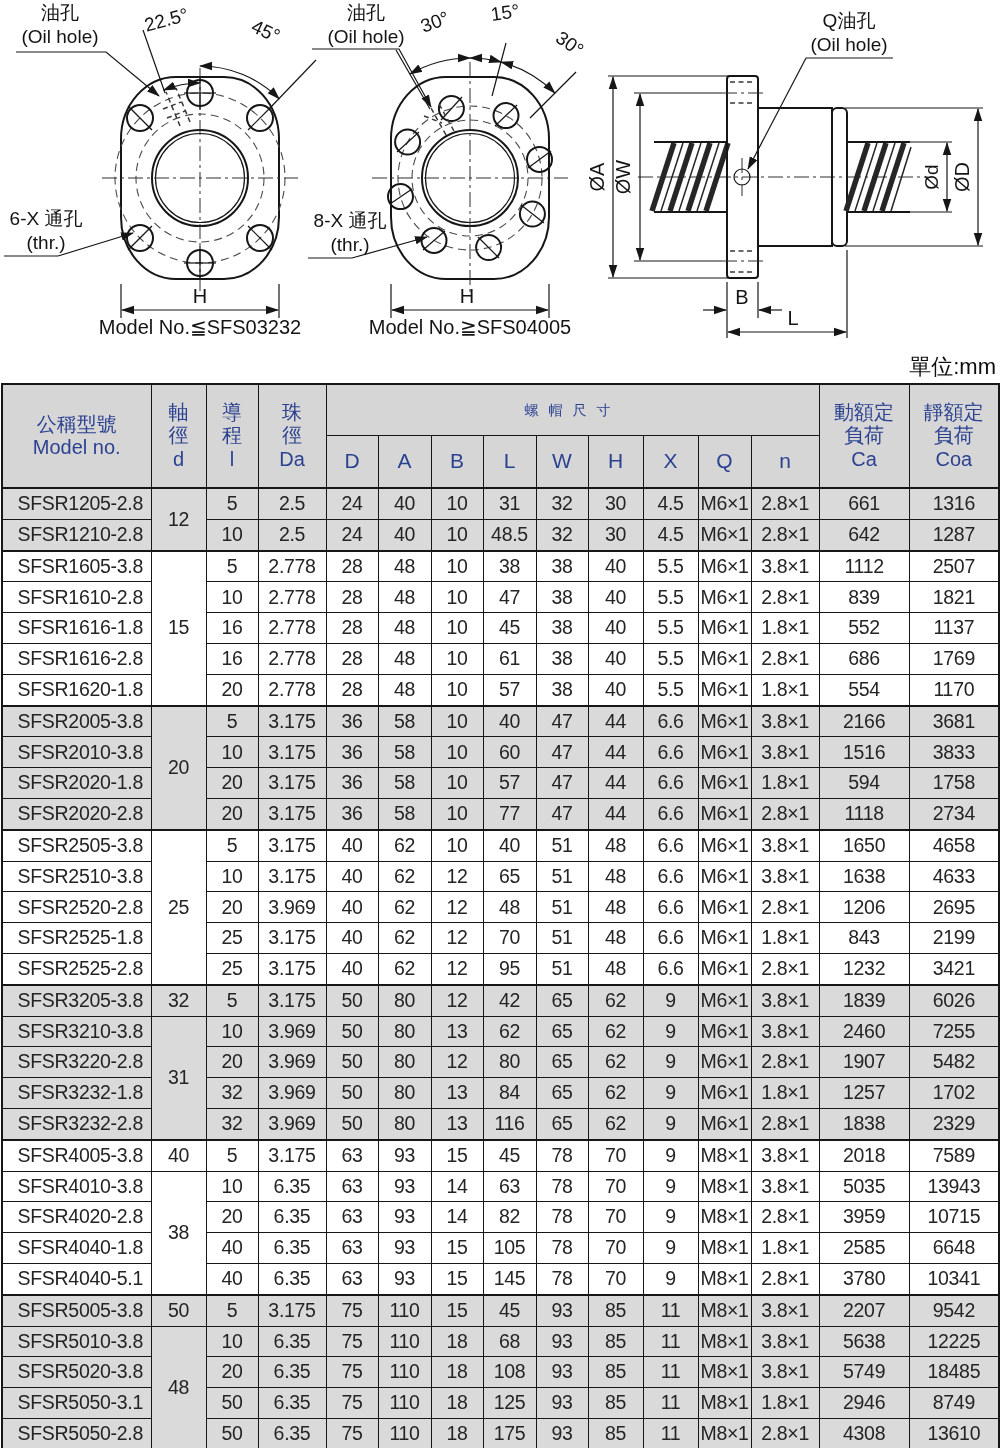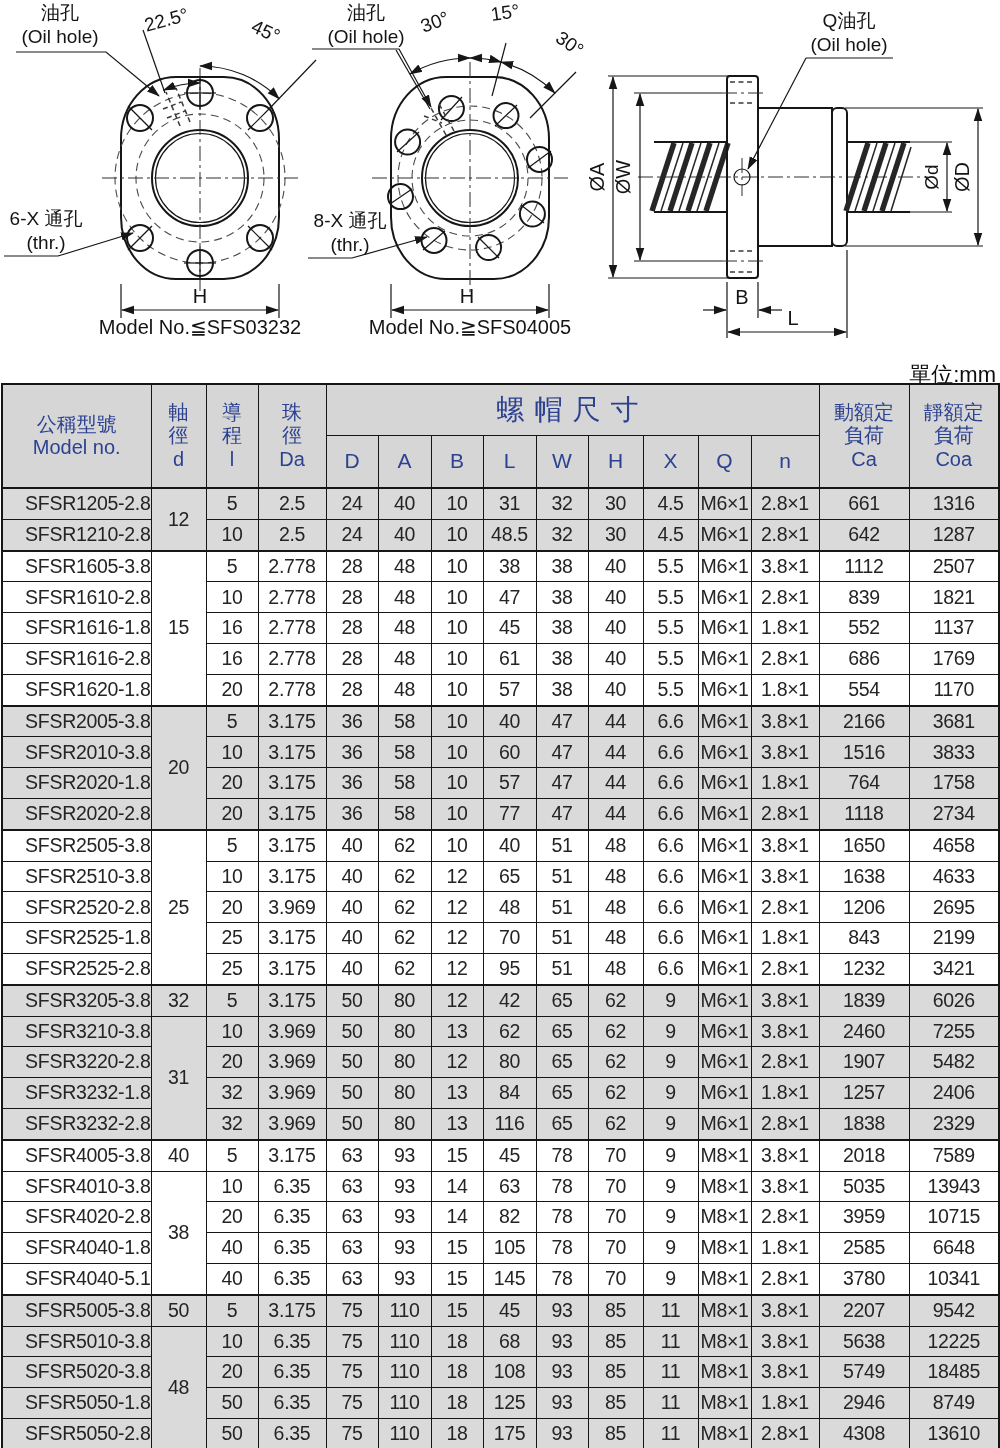--- a/index.html
+++ b/index.html
@@ -13,34 +13,34 @@
   svg .lw{stroke:#161616;stroke-width:2;fill:none}
   svg .dsh{stroke:#4a4a4a;stroke-width:1.1;fill:none;stroke-dasharray:8 5}
   svg .oil{stroke:#3a3a3a;stroke-width:1.5;fill:none;stroke-dasharray:5 3.5}
   svg .cl{stroke:#2e2e2e;stroke-width:1;fill:none;stroke-dasharray:15 4 3 4}
   svg .thk{stroke:#262626;stroke-width:5.5;fill:none}
   svg .thn{stroke:#262626;stroke-width:1.5;fill:none}
   svg text{fill:#141414;font-family:"Liberation Sans", sans-serif}
   svg .lbl{font-size:19px}
   svg .dim{font-size:20px}
   svg .mdl{font-size:20px}
-  .unit{position:absolute;top:360px;right:4px;font-size:22px;color:#0e0e0e}
+  .unit{position:absolute;top:352px;right:4px;font-size:22px;color:#0e0e0e}
   table.spec{
     position:absolute;top:383px;left:1px;width:997px;
     border-collapse:collapse;table-layout:fixed;
     border:2px solid #161616;
   }
   .spec th,.spec td{border:1px solid #161616;text-align:center;vertical-align:middle;padding:0;overflow:hidden}
   .spec thead th{background:#d6d6d6;color:#2c4291;font-weight:normal;font-size:20px;line-height:1.16}
   .spec thead tr.t1 th{height:50px}
   .spec thead tr.t2 th{height:51px;font-size:21px;border-bottom:2px solid #161616}
   .spec thead tr.t1 th[rowspan]{border-bottom:2px solid #161616}
-  .spec th.nut{letter-spacing:10px;font-size:28px}
+  .spec th.nut{letter-spacing:10px;font-size:14px}
   .spec tbody td{height:29.8px;font-size:19.5px;color:#242424;letter-spacing:-0.3px;line-height:1}
-  .spec td.model{text-align:right;padding-left:7px}
+  .spec td.model{text-align:center;padding-left:7px}
   .spec tr.shade td{background:#dadada}
   .spec tr.gs td{border-top:2px solid #161616}
 </style>
 </head>
 <body>
 
 <svg class="draw" width="1000" height="352" viewBox="0 0 1000 352">
   <defs>
     <marker id="ar" viewBox="0 0 11 10" refX="10.2" refY="5" markerWidth="13" markerHeight="12" markerUnits="userSpaceOnUse" orient="auto-start-reverse">
       <path d="M0,1.4 L11,5 L0,8.6 z" fill="#161616"></path>
@@ -454,21 +454,21 @@
         <td>3.175</td>
         <td>36</td>
         <td>58</td>
         <td>10</td>
         <td>57</td>
         <td>47</td>
         <td>44</td>
         <td>6.6</td>
         <td>M6×1</td>
         <td>1.8×1</td>
-        <td>764</td>
+        <td>594</td>
         <td>1758</td>
       </tr>
       <tr class="shade">
         <td class="model">SFSR2020-2.8</td>
         <td>20</td>
         <td>3.175</td>
         <td>36</td>
         <td>58</td>
         <td>10</td>
         <td>77</td>
@@ -618,21 +618,21 @@
         <td>50</td>
         <td>80</td>
         <td>13</td>
         <td>84</td>
         <td>65</td>
         <td>62</td>
         <td>9</td>
         <td>M6×1</td>
         <td>1.8×1</td>
         <td>1257</td>
-        <td>2406</td>
+        <td>1702</td>
       </tr>
       <tr class="shade">
         <td class="model">SFSR3232-2.8</td>
         <td>32</td>
         <td>3.969</td>
         <td>50</td>
         <td>80</td>
         <td>13</td>
         <td>116</td>
         <td>65</td>
@@ -769,21 +769,21 @@
         <td>108</td>
         <td>93</td>
         <td>85</td>
         <td>11</td>
         <td>M8×1</td>
         <td>3.8×1</td>
         <td>5749</td>
         <td>18485</td>
       </tr>
       <tr class="shade">
-        <td class="model">SFSR5050-1.8</td>
+        <td class="model">SFSR5050-3.1</td>
         <td>50</td>
         <td>6.35</td>
         <td>75</td>
         <td>110</td>
         <td>18</td>
         <td>125</td>
         <td>93</td>
         <td>85</td>
         <td>11</td>
         <td>M8×1</td>

